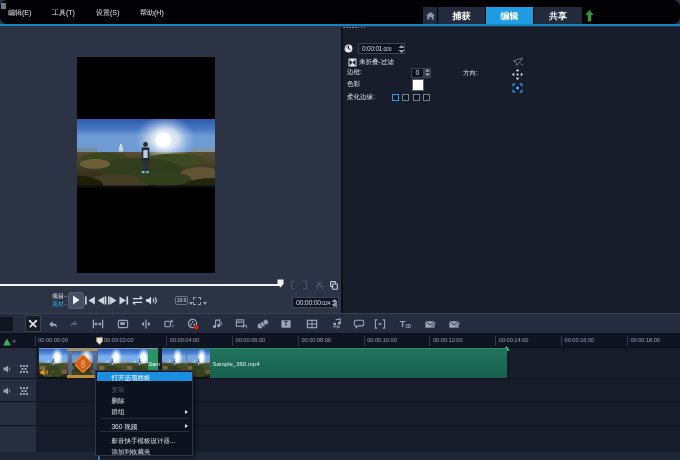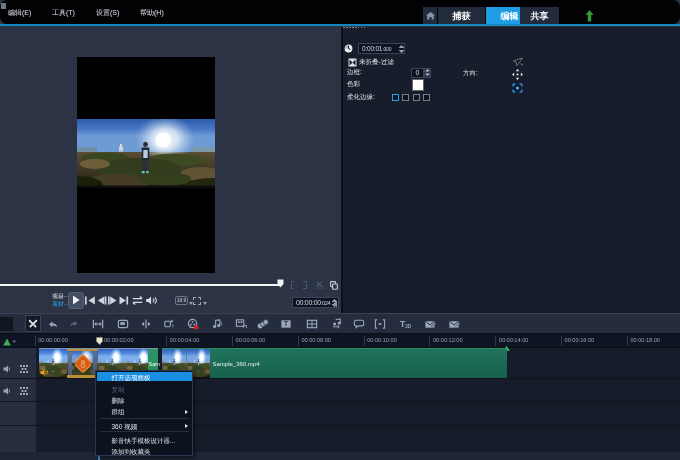--- a/index.html
+++ b/index.html
@@ -28,21 +28,21 @@
  <div class="mitem" style="left:8px;">编辑(E)</div>
  <div class="mitem" style="left:52px;">工具(T)</div>
  <div class="mitem" style="left:96px;">设置(S)</div>
  <div class="mitem" style="left:140px;">帮助(H)</div>
  <div class="tab" style="left:423px;width:14px;"></div>
       <svg class="abs" style="left:426px;top:12px" width="9" height="8" viewBox="0 0 9 8">
         <path d="M4.5 0 L9 3.5 H7.8 V7.5 H5.6 V5 H3.4 V7.5 H1.2 V3.5 H0 Z" fill="#8b94a5"></path>
       </svg>
  <div class="tab" style="left:438px;width:47px;">捕获</div>
  <div class="tab" style="left:486px;width:47px;background:#1f9ce4;">编辑</div>
- <div class="tab" style="left:520px;width:39px;">共享</div>
+ <div class="tab" style="left:534px;width:48px;">共享</div>
  <svg class="abs" style="left:585px;top:9.5px;" width="9" height="12" viewBox="0 0 9 12">
         <path d="M4.5 0 L8.5 5 H6.2 V11.5 H2.8 V5 H0.5 Z" fill="#2f9a36"></path>
       </svg>
 </div>
 <div class="abs" id="cyan"></div>
 <div class="abs" id="lpanel"></div>
 <div class="abs" id="divider"></div>
 <div class="abs" id="rpanel"></div>
 <svg width="0" height="0" style="position:absolute">
       <defs>

